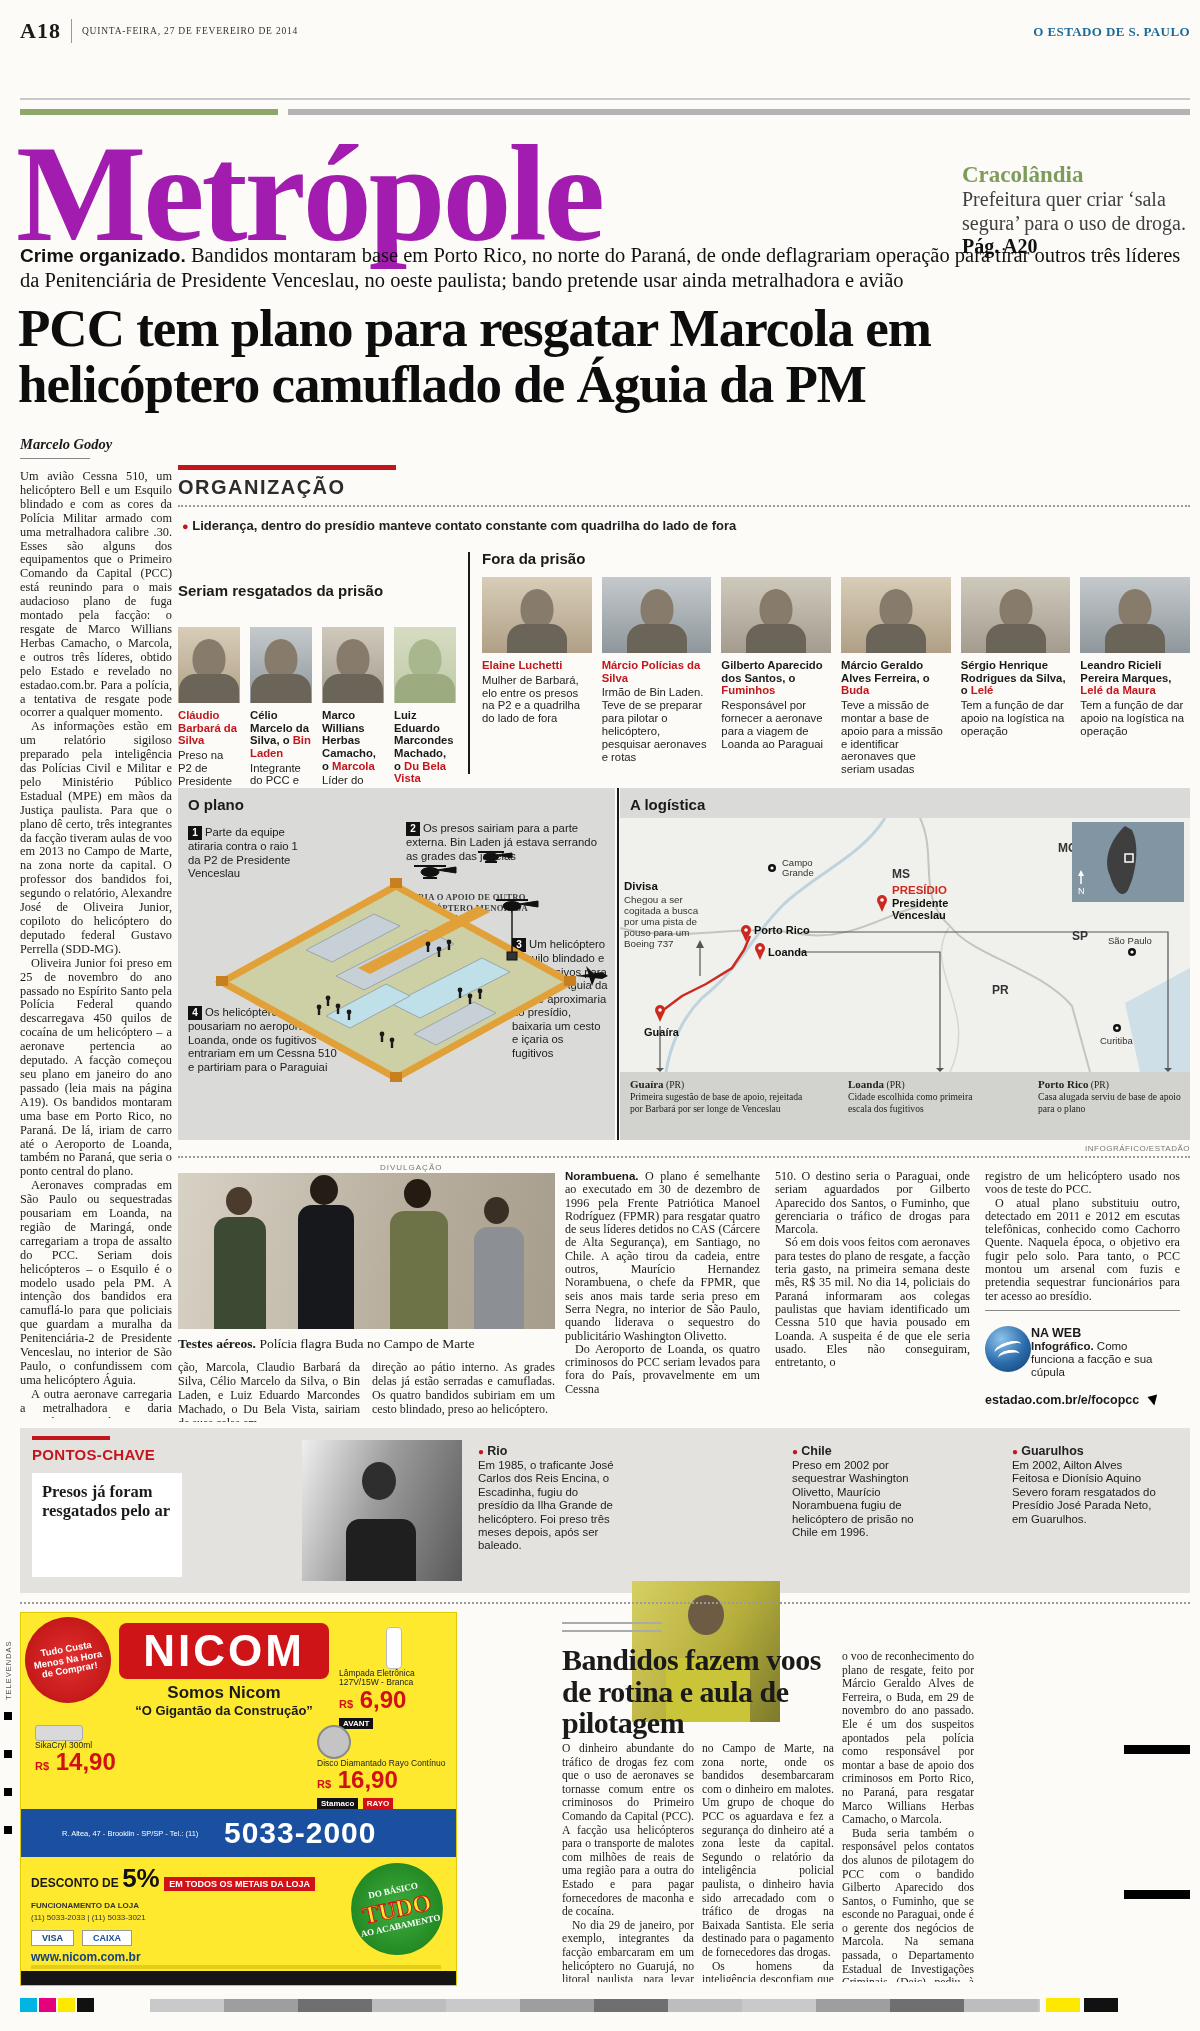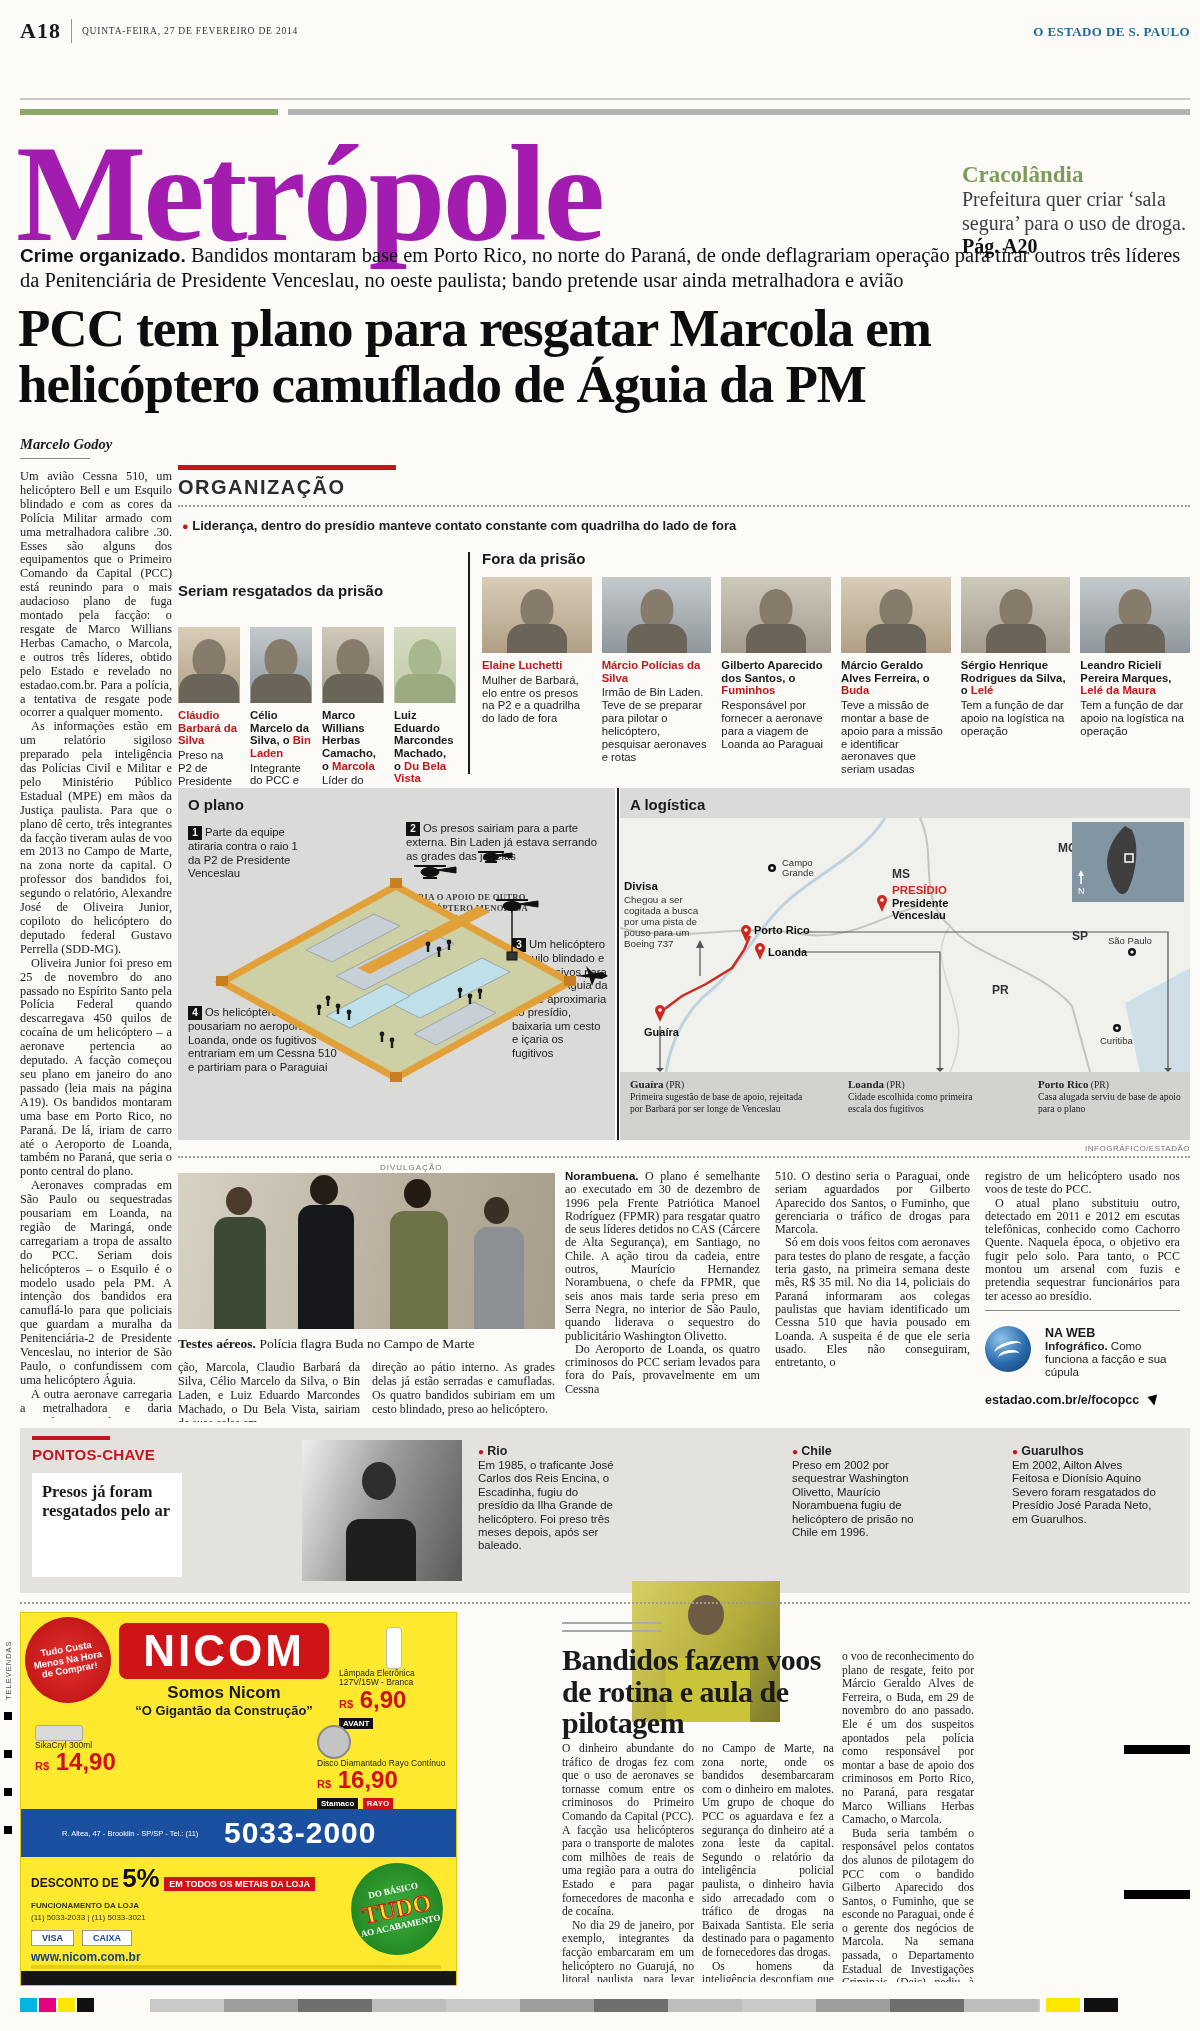--- a/index.html
+++ b/index.html
@@ -461,21 +461,21 @@
   <div class="abs midcol" style="left:775px;top:1170px;width:195px;height:248px;overflow:hidden;">
     <p>510. O destino seria o Paraguai, onde seriam aguardados por Gilberto Aparecido dos Santos, o Fuminho, que gerenciaria o tráfico de drogas para Marcola.</p>
     <p>Só em dois voos feitos com aeronaves para testes do plano de resgate, a facção teria gasto, na primeira semana deste mês, R$ 35 mil. No dia 14, policiais do Paraná informaram aos colegas paulistas que haviam identificado um Cessna 510 que havia pousado em Loanda. A suspeita é de que ele seria usado. Eles não conseguiram, entretanto, o</p>
   </div>
   <div class="abs midcol" style="left:985px;top:1170px;width:195px;height:130px;overflow:hidden;">
     <p>registro de um helicóptero usado nos voos de teste do PCC.</p>
     <p>O atual plano substituiu outro, detectado em 2011 e 2012 em escutas telefônicas, conhecido como Cachorro Quente. Naquela época, o objetivo era fugir pelo solo. Para tanto, o PCC montou um arsenal com fuzis e pretendia sequestrar funcionários para ter acesso ao presídio.</p>
   </div>
 
   <div class="abs naweb-rule" style="left:985px;top:1310px;width:195px;"></div>
-  <div class="abs" style="left:985px;top:1326px;width:200px;display:flex;gap:14px;">
+  <div class="abs" style="left:985px;top:1326px;width:200px;display:flex;gap:0;">
     <div class="naweb-ball"></div>
     <div class="sans" style="width:140px;">
       <div class="naweb-t">NA WEB</div>
       <div class="naweb-x"><b>Infográfico.</b><span> Como funciona a facção e sua cúpula</span></div>
     </div>
   </div>
   <div class="abs sans" style="left:985px;top:1390px;width:200px;">
     <span class="naweb-url">estadao.com.br/e/focopcc</span>
     <span class="cursor-icon" style="margin-left:6px;"></span>
   </div>

